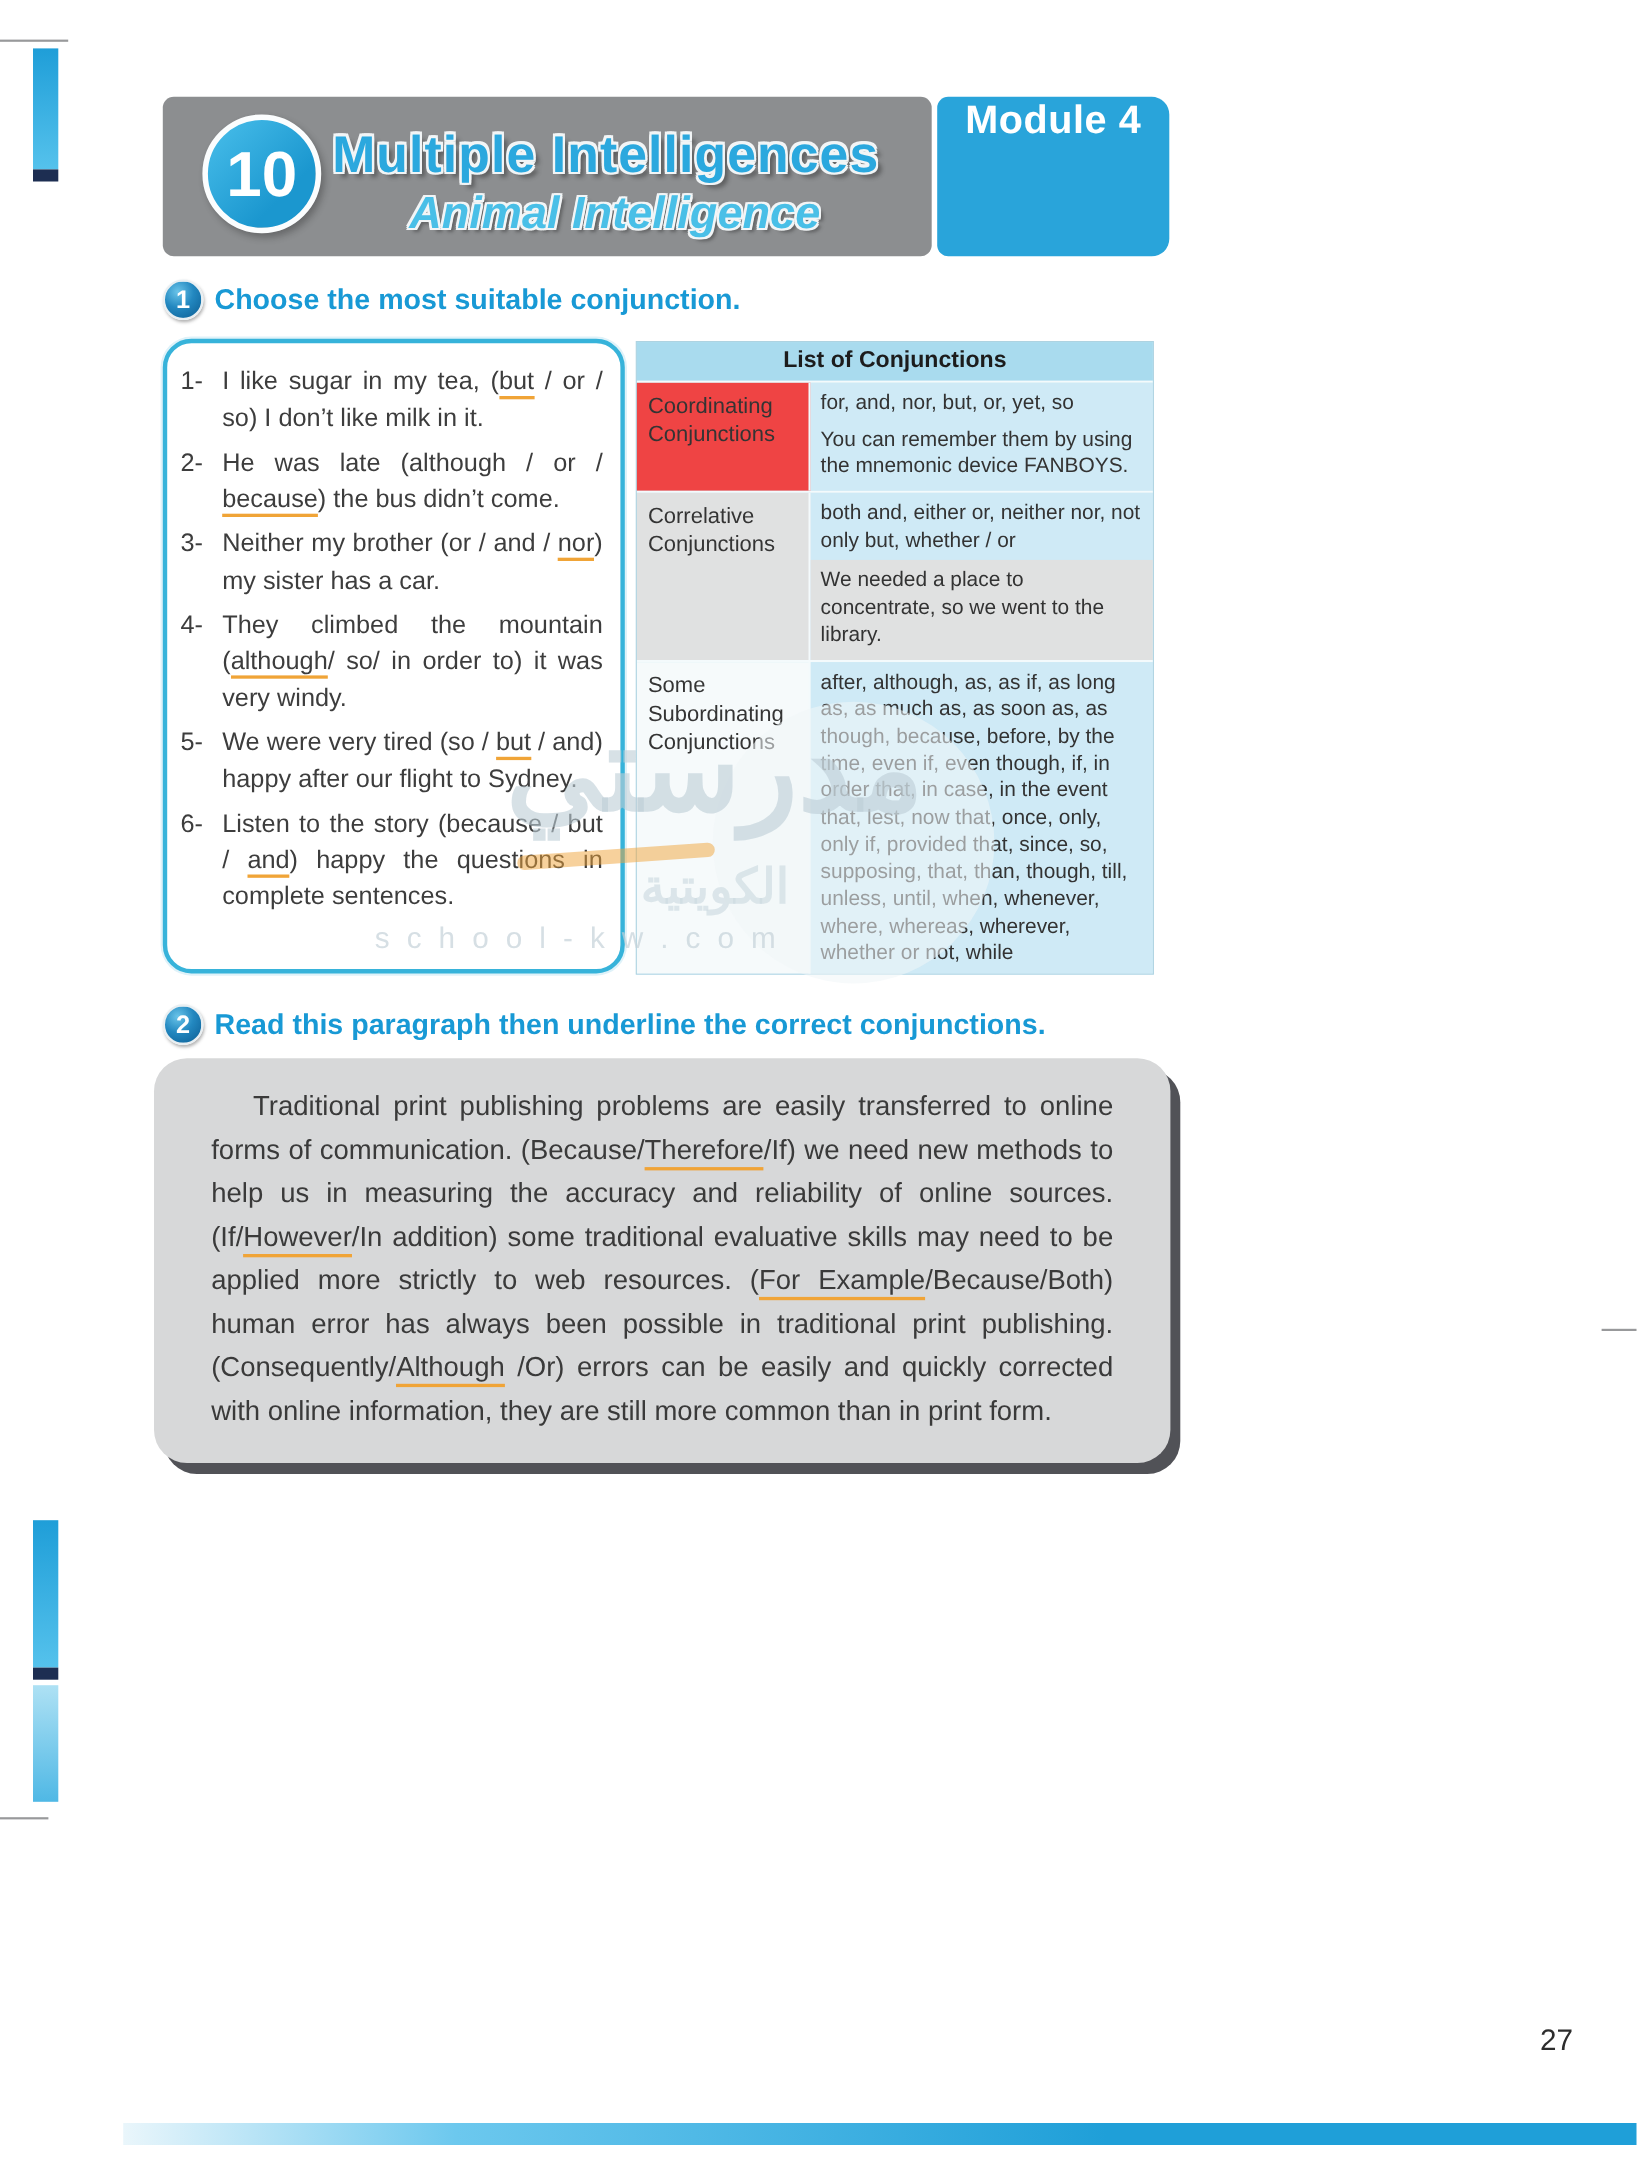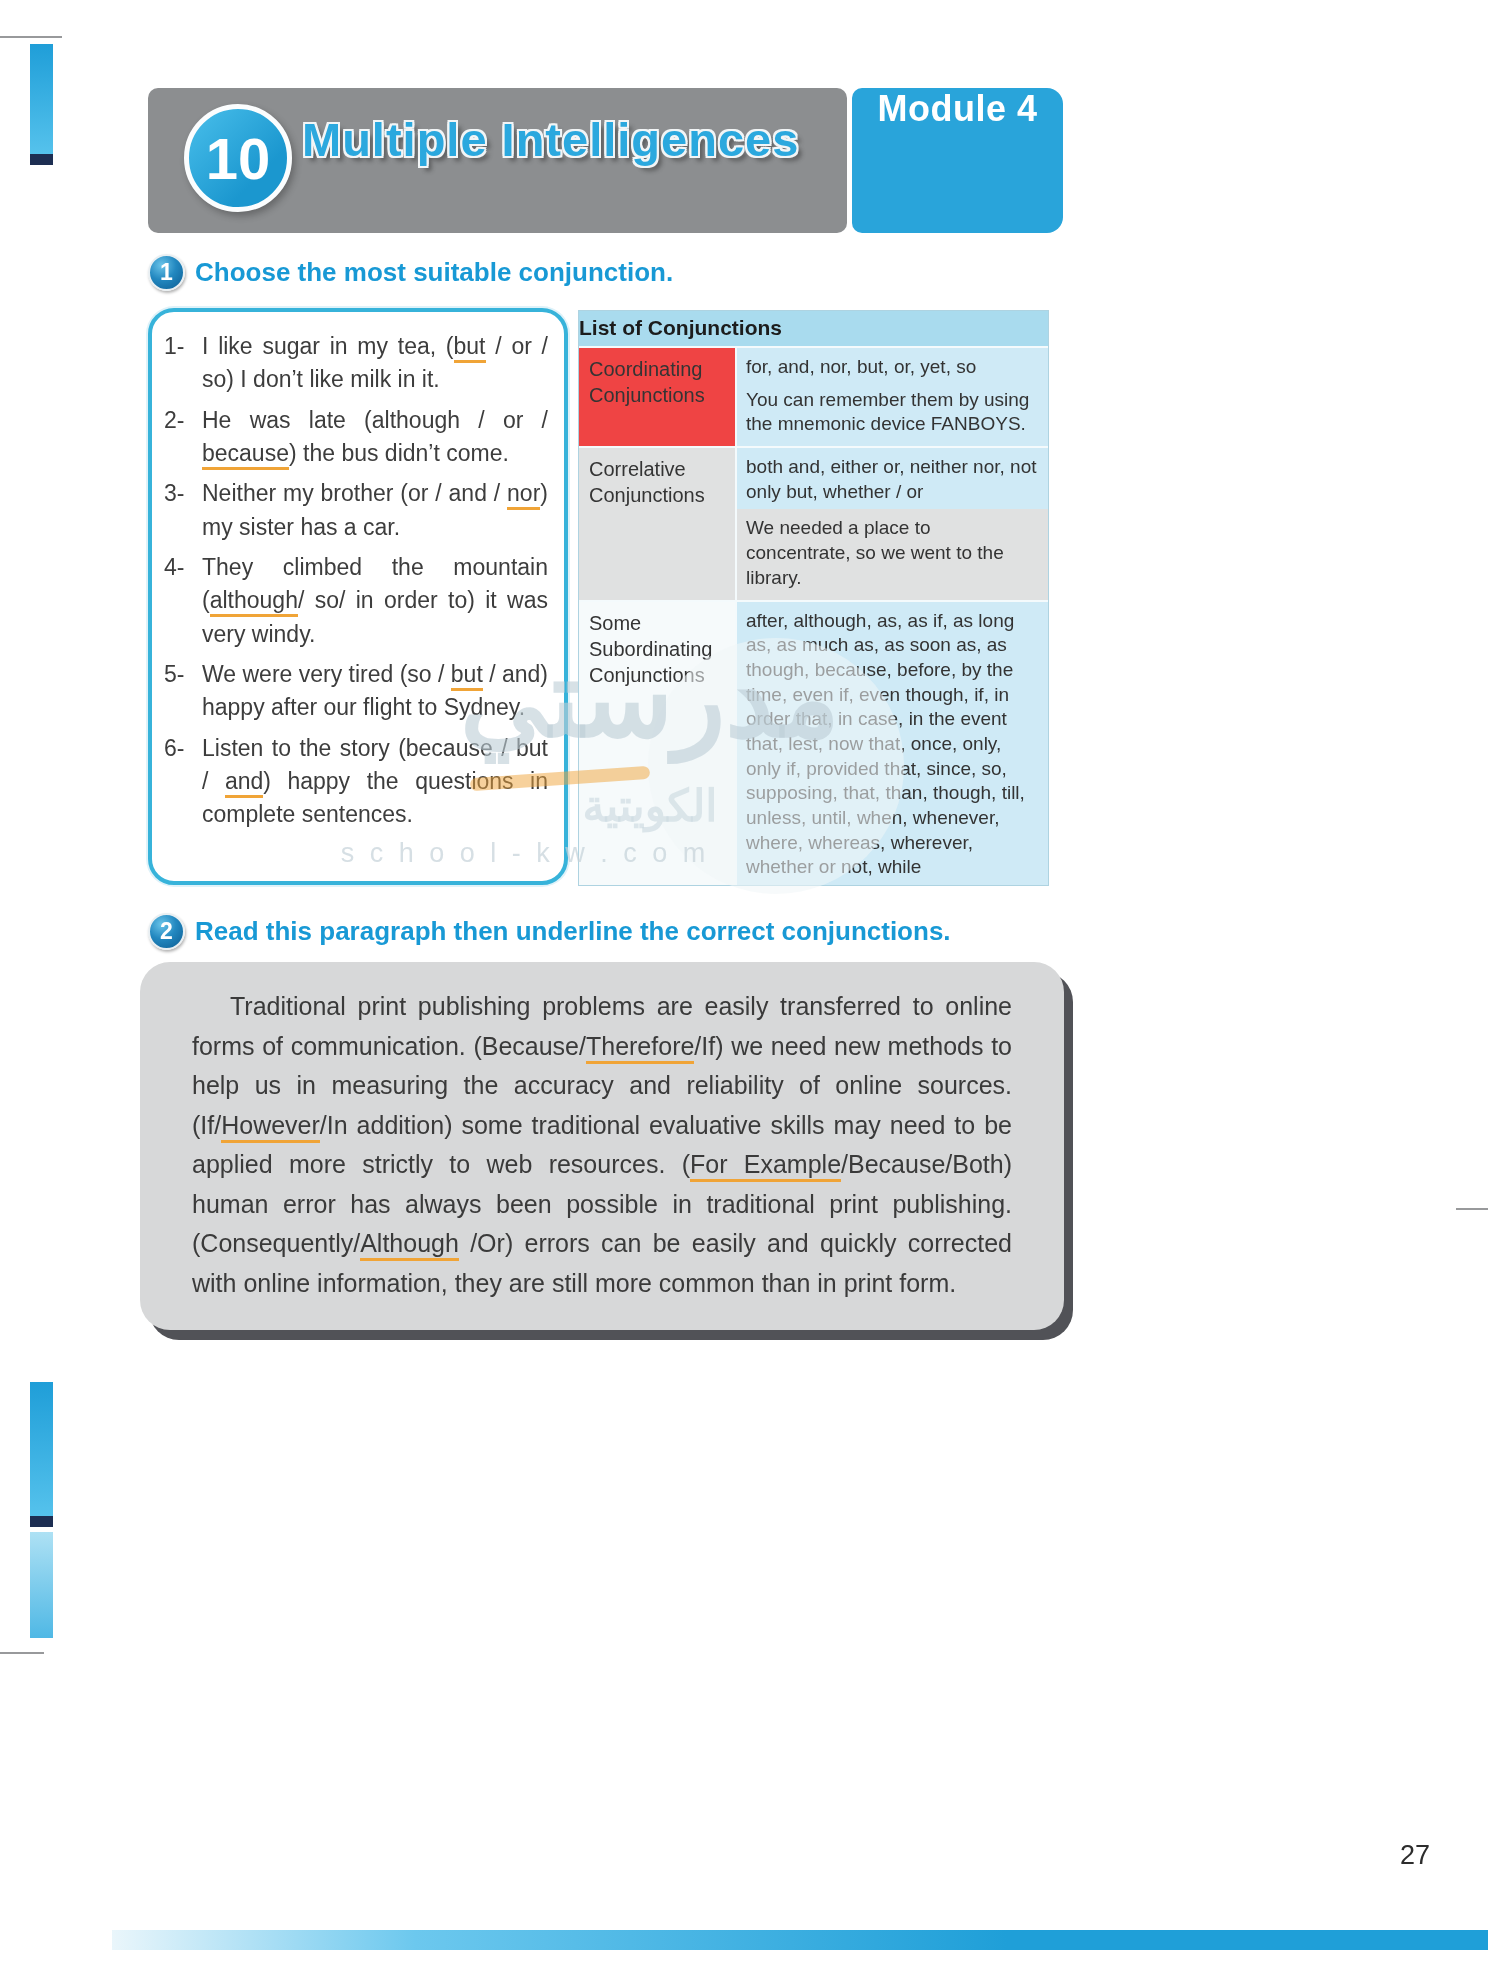--- a/index.html
+++ b/index.html
@@ -81,21 +81,21 @@
   .ex-num { flex:none; width:38px; font-size:23px; color:#3d3d3d; line-height:1.45; }
   .ex-text { flex:1; font-size:23px; color:#3d3d3d; line-height:1.45; text-align:justify; }
   .u { border-bottom:3px solid #f0a437; padding-bottom:1px; }
 
   
   .conj-table {
     position:absolute; left:578px; top:310px; width:471px;
     border:1px solid #aed3e1; background:#cfeaf6;
   }
   .table-title {
-    background:#a9dbee; font-weight:bold; font-size:21px; color:#1c1c1c;
+    background:#a9dbee; text-align:center; font-weight:bold; font-size:21px; color:#1c1c1c;
     padding:5px 0 6px; border-bottom:2px solid #f4fafc;
   }
   .trow { display:flex; border-bottom:2px solid #f4fafc; }
   .trow:last-child { border-bottom:none; }
   .tlabel {
     flex:none; width:158px; padding:8px 4px 8px 10px;
     font-size:20px; color:#343434; line-height:1.3; border-right:2px solid #f4fafc;
   }
   .r0 .tlabel { background:#ef4444; }
   .r1 .tlabel { background:#e0e1e1; }
@@ -157,20 +157,21 @@
   <div class="bottom-strip"></div>
 
   <div class="hdr-gray"></div>
   <div class="hdr-module">
     <span>Module 4</span>
   </div>
   <div class="hdr-circle">
     <span>10</span>
   </div>
   <div class="hdr-title">Multiple Intelligences</div>
+  <div class="hdr-subtitle">Animal Intelligence</div>
 
   <div class="sect-head sect1">
     <div class="badge">
       <span>1</span>
     </div>
     <div class="sect-title">Choose the most suitable conjunction.</div>
   </div>
 
   <div class="ex-box">
     <div class="ex-item">

